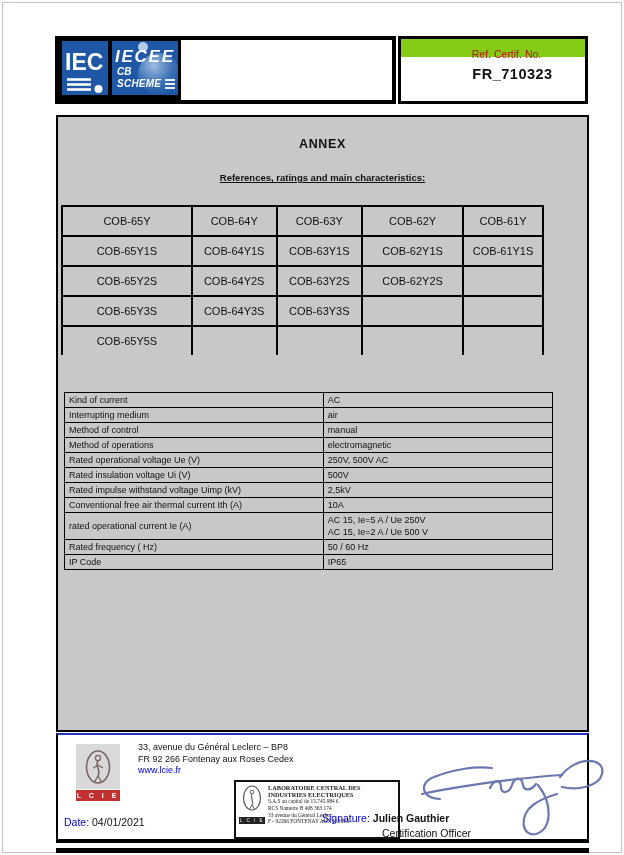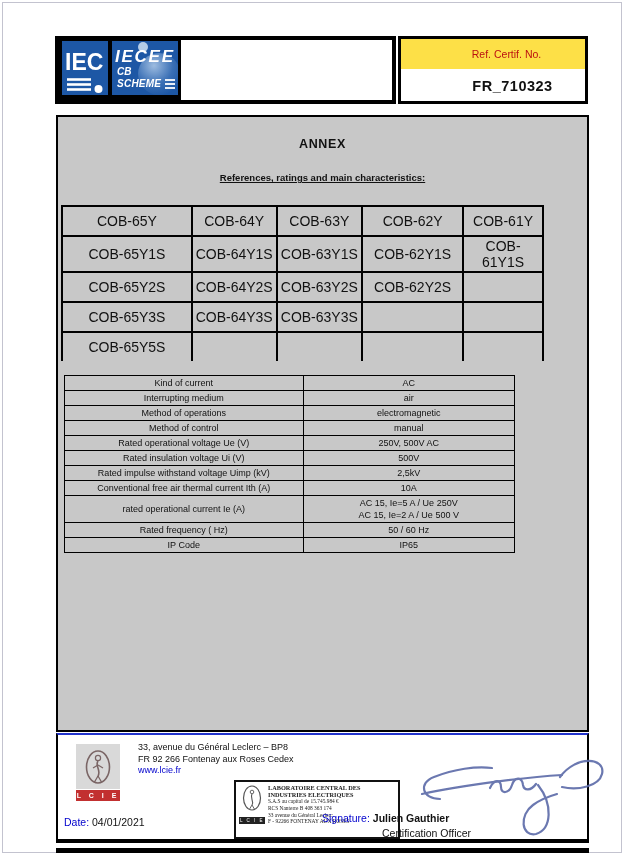--- a/index.html
+++ b/index.html
@@ -16,21 +16,21 @@
   }
   .logo-strip {
     position:absolute; left:0; top:0; height:60px; background:#000;
     display:flex; align-items:center; gap:4px; padding:0 3px;
   }
   .header-right {
     position:absolute; left:398px; top:36px; width:190px; height:68px;
     box-sizing:border-box; border:3px solid #000; background:#fff;
   }
   .certif-banner {
-    height:30px; background:#fde047; color:#bb1111; text-align:center;
+    height:18px; background:#84cc16; color:#bb1111; text-align:center;
     font-size:10.5px; line-height:30px; box-sizing:border-box;padding-left:27px;
   }
   .certif-number {
     margin-top:9px; text-align:center; font-size:14.5px; font-weight:bold;
     letter-spacing:0.5px; color:#111;padding-left:39px;
   }
 
   
   .annex {
     position:absolute; left:56px; top:115px; width:533px; height:617px;
@@ -41,24 +41,24 @@
     font-weight:bold; font-size:12.5px; letter-spacing:0.6px; color:#111;
   }
   .annex-subtitle {
     position:absolute; left:0; top:55px; width:100%; text-align:center;
     font-weight:bold; font-size:9.5px; text-decoration:underline; color:#111;
   }
   table { border-collapse:collapse; }
   .model-table { position:absolute; left:3px; top:88px; width:483px; table-layout:fixed; }
   .model-table td {
     border:2px solid #000; height:26px; text-align:center;
-    font-size:14px; color:#111; overflow:hidden;
+    font-size:11px; color:#111; overflow:hidden;
   }
   .model-table tr:last-child td { border-bottom:none; }
-  .char-table { position:absolute; left:6px; top:258px; width:451px; table-layout:fixed;text-align:center; }
+  .char-table { position:absolute; left:6px; top:275px; width:489px; table-layout:fixed; }
   .char-table td {
     border:1px solid #000; font-size:9px; color:#111;
     padding:1px 4px; line-height:12px; vertical-align:middle;
   }
   .char-table .v2 { display:block; }
 
   
   .footer {
     position:absolute; left:56px; top:733px; width:533px; height:110px;
     box-sizing:border-box; background:#fff;
@@ -205,26 +205,26 @@
       <tbody>
         <tr>
           <td>Kind of current</td>
           <td>AC</td>
         </tr>
         <tr>
           <td>Interrupting medium</td>
           <td>air</td>
         </tr>
         <tr>
+          <td>Method of control</td>
+          <td>manual</td>
+        </tr>
+        <tr>
           <td>Method of operations</td>
           <td>electromagnetic</td>
-        </tr>
-        <tr>
-          <td>Method of control</td>
-          <td>manual</td>
         </tr>
         <tr>
           <td>Rated operational voltage Ue (V)</td>
           <td>250V, 500V AC</td>
         </tr>
         <tr>
           <td>Rated insulation voltage Ui (V)</td>
           <td>500V</td>
         </tr>
         <tr>

